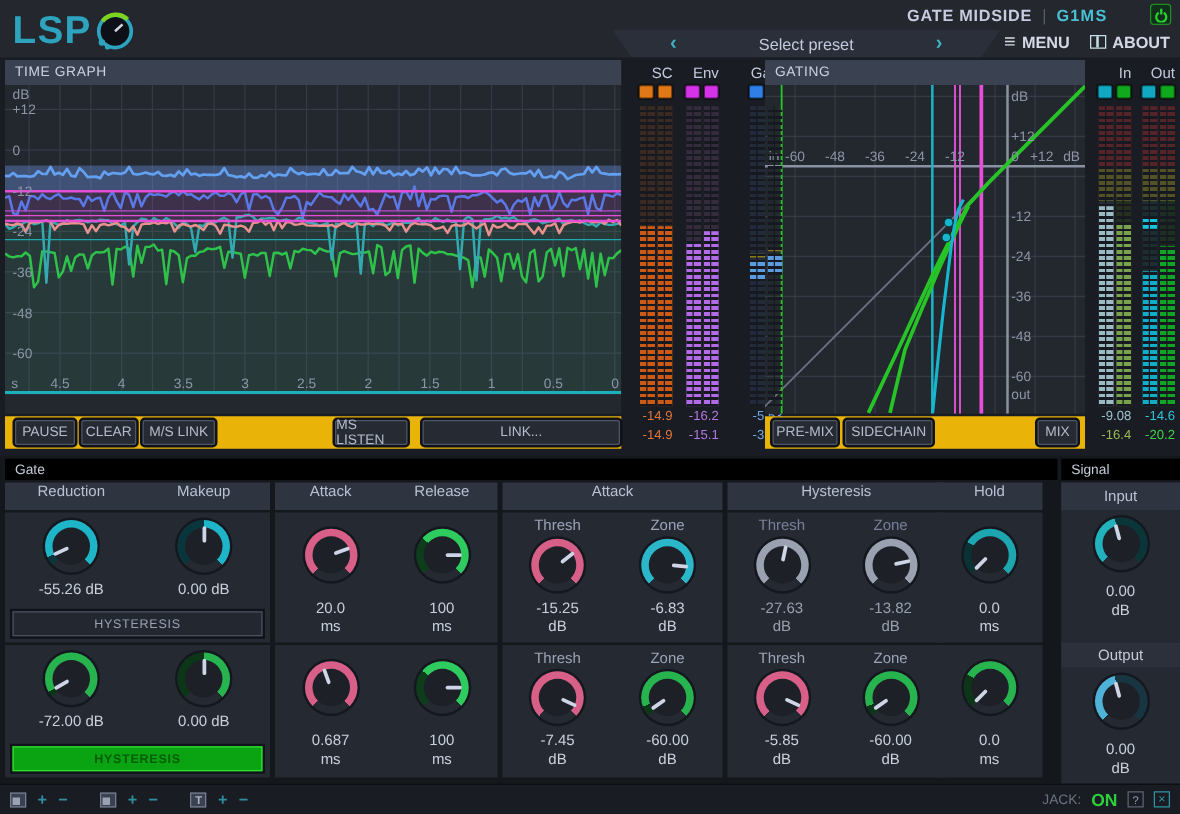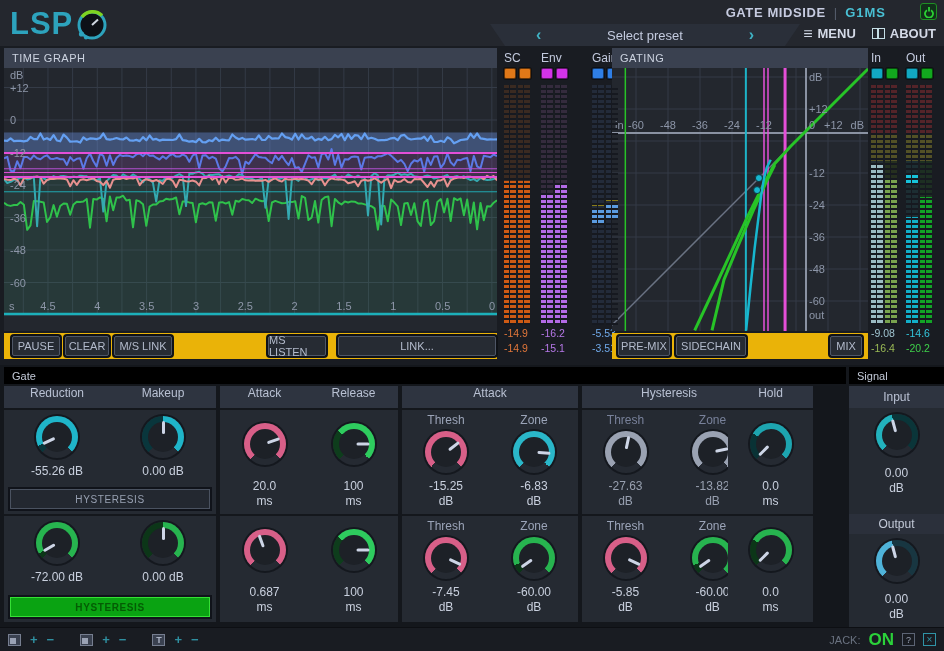--- a/index.html
+++ b/index.html
@@ -32,21 +32,21 @@
   .phead { position:absolute; height:20px; background:#3a4150; color:#ccd3e0; font-size:11px;
            display:flex; align-items:center; padding-left:8px; letter-spacing:0.5px; }
   .gsvgbox { position:absolute; background:#23272e; }
   svg text { font-family:"Liberation Sans", sans-serif; }
   .strip { position:absolute; height:26px; background:#eab308; }
   .ubtn { position:absolute; top:3px; height:20px; background:#262b33; border:1px solid #4e5666;
           border-radius:2px; color:#b3bbcc; font-size:11px; display:flex; align-items:center;
           justify-content:center; box-shadow:0 0 0 2px #0f1217; }
 
   
-  .mcol { position:absolute; top:48px; width:34px; display:flex; flex-direction:column; align-items:flex-start; }
+  .mcol { position:absolute; top:48px; width:34px; display:flex; flex-direction:column; align-items:flex-end; }
   .mlabel { height:20px; line-height:20px; font-size:12px; color:#c3cade; }
   .chrow { display:flex; gap:3px; height:14px; margin-bottom:3px; }
   .chbtn { width:12px; height:11px; border-radius:2px; border:1px solid rgba(0,0,0,0.55);
            box-shadow:0 0 0 1px rgba(0,0,0,0.4); }
   .barrow { display:flex; gap:2px; }
   .bar { position:relative; width:12px; height:240px; overflow:hidden; }
   .bar::before { content:''; position:absolute; left:5px; top:0; bottom:0; width:1px; background:#161920; z-index:2; }
   .bar::after { content:''; position:absolute; inset:0; z-index:3;
                 background:repeating-linear-gradient(to bottom, transparent 0 3px, #161920 3px 5px); }
   .mfill { position:absolute; left:0; right:0; z-index:1; }
@@ -55,21 +55,21 @@
   
   .gatesec { position:absolute; left:0; top:365px; width:944px; height:262px; background:#14171c; }
   .secbar { position:absolute; top:2px; height:17px; background:#000000; color:#c3cad8; font-size:11px;
             display:flex; align-items:center; padding-left:8px; }
   .hd { position:absolute; top:21px; height:22px; background:#2e3440; display:flex; align-items:flex-start;
         justify-content:center; color:#b9c1d3; font-size:12px; }
   .hd2 { display:flex; width:100%; } .hd2 span { flex:1; text-align:center; }
   .cell { position:absolute; background:#252a32; }
   .r1 { top:45px; height:104px; } .r2 { top:151px; height:106px; }
   .cb1 { left:4px; width:212px; } .cb2 { left:220px; width:178px; } .cb3 { left:402px; width:176px; }
-  .cb4 { left:582px; width:174px; } .cb5 { left:728px; width:85px; }
+  .cb4 { left:582px; width:174px; } .cb5 { left:749px; width:85px; }
   .kwrap { display:flex; width:100%;align-items:center; }
   .kcell { flex:1; display:flex; flex-direction:column; align-items:center; }
   .pt6 { padding-top:6px; } .pt12 { padding-top:13px; } .pt2 { padding-top:3px; }
   .knob { position:relative; width:42px; height:42px; border-radius:50%;
           box-shadow:0 0 0 2px rgba(8,10,14,0.55); }
   .knob::before { content:''; position:absolute; inset:6px; background:#1d2127; border-radius:50%; }
   .needle { position:absolute; left:50%; top:50%; width:3px; height:13px; margin-left:-1.5px; margin-top:-16px;
             background:#cdd5e6; border-radius:1.5px; transform-origin:1.5px 16px; transform:rotate(var(--a,0deg)); }
   .kv { font-size:12px; color:#c9d0de; margin-top:6px; line-height:15px; }
   .ku { font-size:12px; color:#c9d0de; line-height:15px; }
@@ -90,21 +90,21 @@
   
   .statusbar { position:absolute; left:0; top:627px; width:944px; height:24px; background:#191c22;
                border-top:1px solid #0d0f13; display:flex; align-items:center; }
   .sb-left { display:flex; align-items:center; gap:9px; padding-left:8px; }
   .wicon { width:13px; height:12px; border:1px solid #767e90; background:#3a4150; position:relative; }
   .wicon::after { content:''; position:absolute; left:1px; bottom:1px; width:6px; height:6px; background:#9aa2b4; }
   .ticon { width:13px; height:12px; border:1px solid #767e90; background:#3a4150; color:#aab2c4;
            font-size:9px; font-weight:bold; display:flex; align-items:center; justify-content:center; }
   .pm { color:#2f8fa0; font-size:13px; font-weight:bold; }
   .sb-right { position:absolute; right:8px; display:flex; align-items:center; gap:8px; }
-  .jack-l { color:#6a7280; font-size:11px; } .jack-on { color:#2bd13a; font-size:17px; font-weight:bold; }
+  .jack-l { color:#6a7280; font-size:11px; } .jack-on { color:#2bd13a; font-size:14px; font-weight:bold; }
   .qbox { width:13px; height:13px; border:1px solid #5c6474; color:#98a0b2; font-size:9px;
           display:flex; align-items:center; justify-content:center; }
   .xbox { width:13px; height:13px; border:1px solid #2f93a6; color:#2f93a6; font-size:10px;
           display:flex; align-items:center; justify-content:center; }
 </style>
 </head>
 <body>
 
 <div id="app">
 

